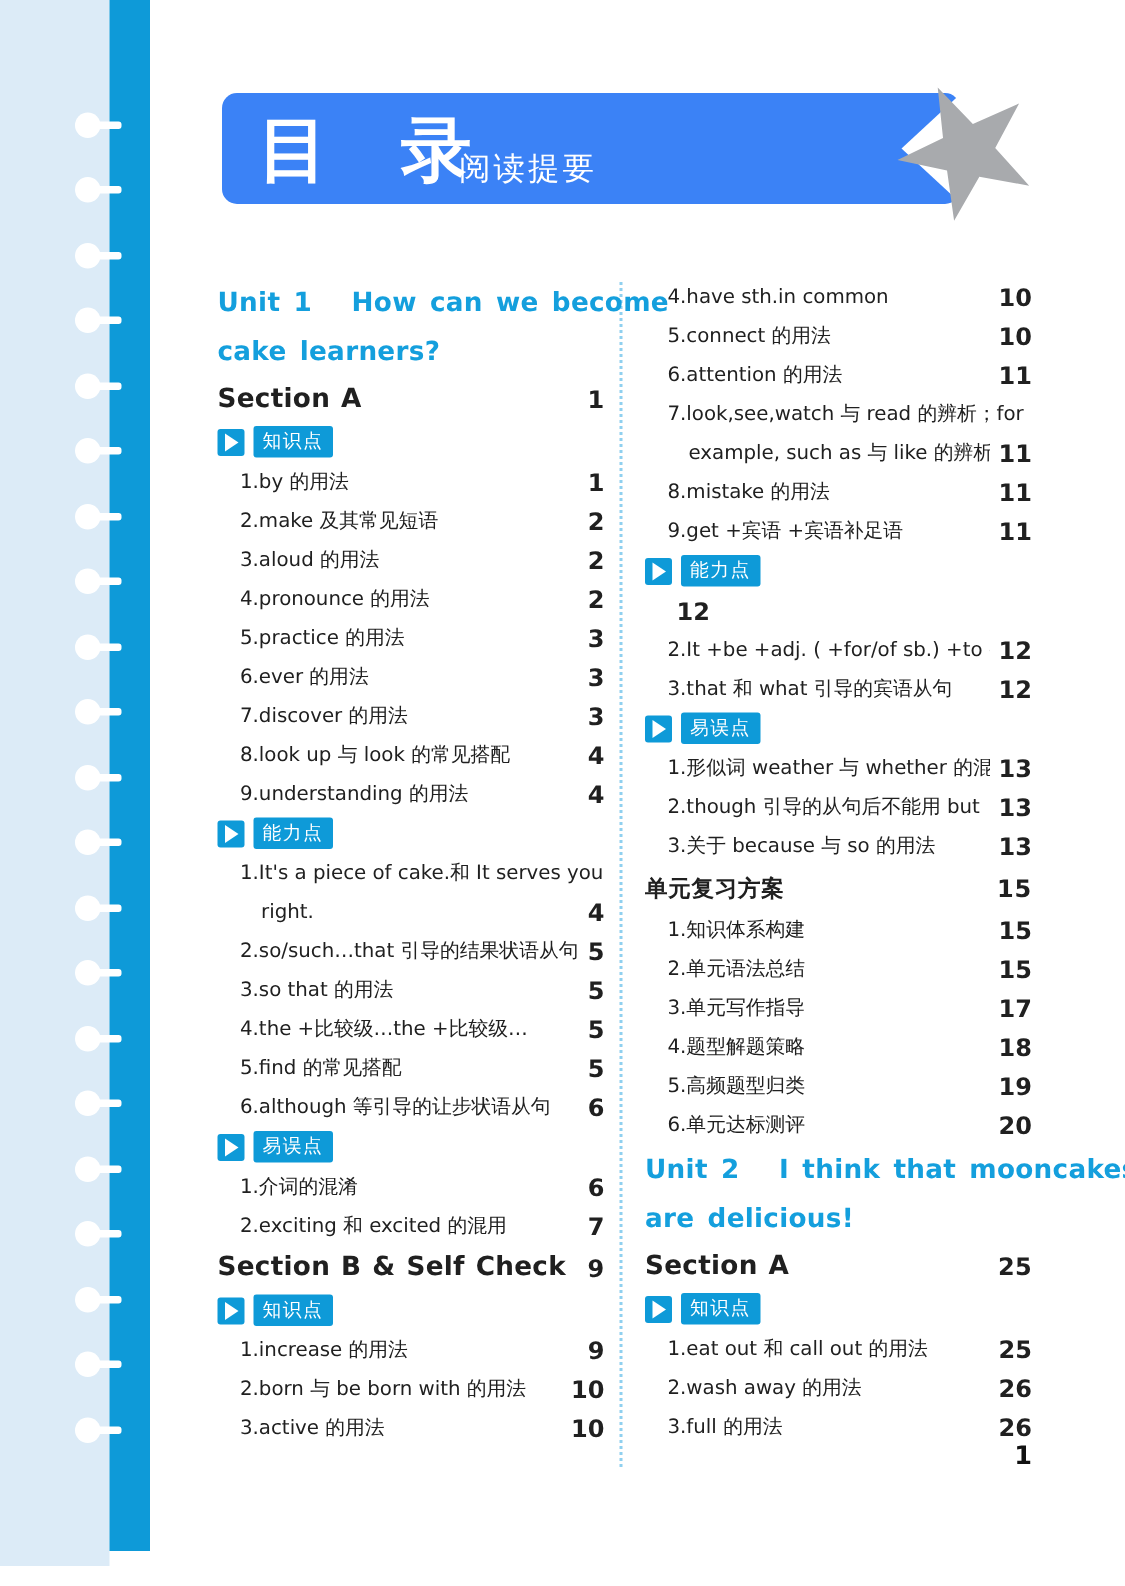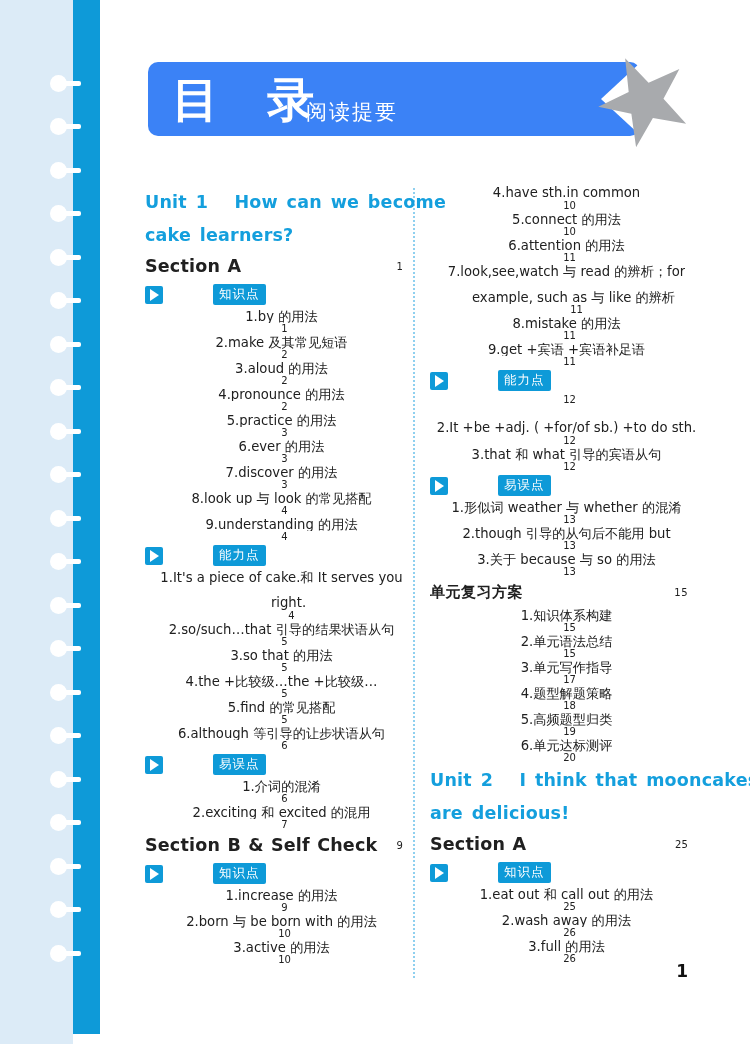--- a/index.html
+++ b/index.html
@@ -24,24 +24,24 @@
   .col{position:absolute;top:185px;width:258px;}
   .col-left{left:145px;}
   .col-right{left:430px;}
   .divider{position:absolute;left:413px;top:188px;height:790px;border-left:2px dotted #8fd0ef;}
   .row{display:flex;align-items:center;}
   .unit-line{height:33px;display:flex;align-items:center;font-size:17.5px;font-weight:bold;
     color:#149fdd;white-space:pre;word-spacing:2.5px;letter-spacing:0.2px;}
   .section{height:30px;font-size:17.5px;font-weight:bold;letter-spacing:0.2px;word-spacing:1px;}
   .subhead{height:30px;font-size:15px;font-weight:bold;letter-spacing:0.5px;}
   .txt{flex:1;overflow:hidden;white-space:nowrap;}
-  .pg{font-size:10px;font-weight:normal;margin-left:6px;}
-  .entry{height:26px;padding-left:15px;font-size:13.2px;flex-direction:column;}
+  .pg{font-size:16px;font-weight:bold;margin-left:6px;}
+  .entry{height:26px;padding-left:15px;font-size:13.2px;}
   .entry.cont{padding-left:29px;}
-  .badge-row{height:27px;display:flex;align-items:center;gap:44px;}
+  .badge-row{height:27px;display:flex;align-items:center;}
   .badge-arrow{width:18px;height:18px;background:#0e9ad8;border-radius:2px;display:flex;align-items:center;}
   .badge-arrow .tri{width:0;height:0;border-top:6px solid transparent;border-bottom:6px solid transparent;
     border-left:9px solid #ffffff;margin-left:5px;}
   .badge-label{background:#0e9ad8;color:#ffffff;font-size:12.5px;line-height:1;
     padding:3.5px 6px 4.5px;margin-left:6px;border-radius:2px;letter-spacing:1px;}
   .folio{position:absolute;left:430px;top:961px;width:258px;text-align:right;
     font-size:17px;font-weight:bold;color:#111111;}
 </style>
 </head>
 <body>

